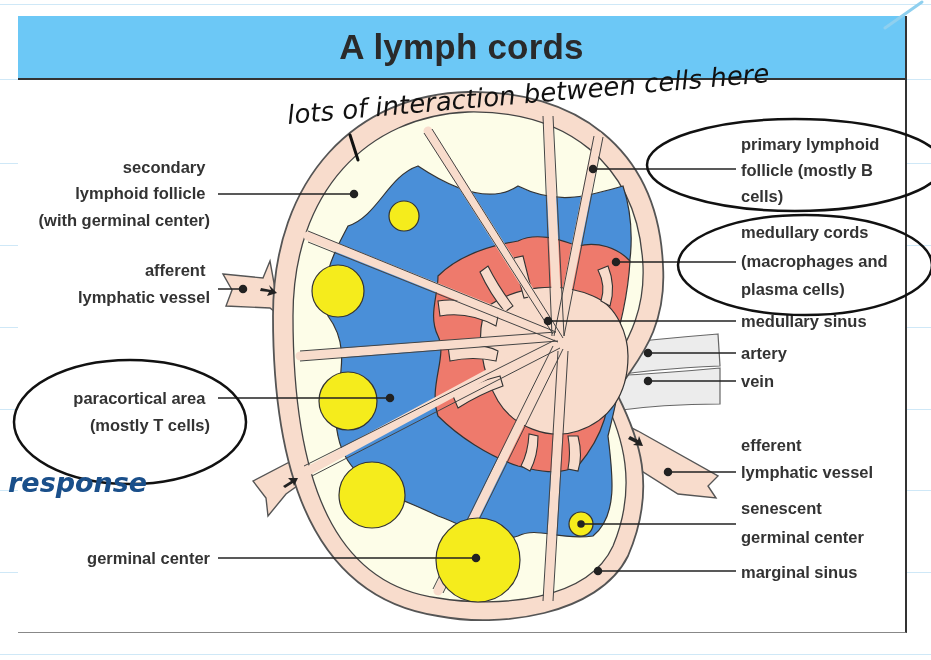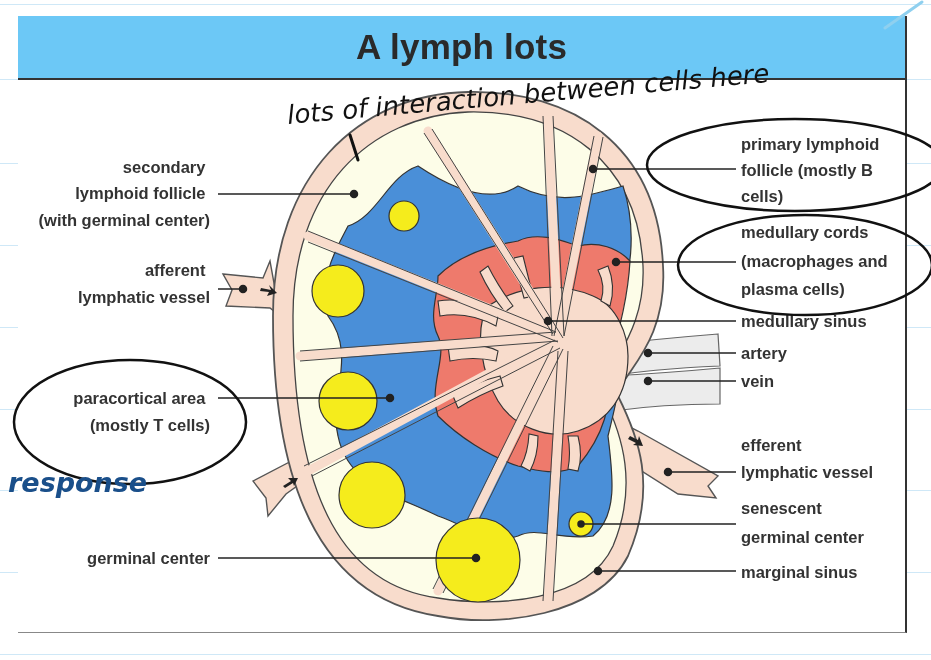--- a/index.html
+++ b/index.html
@@ -20,21 +20,21 @@
 <div class="rule" style="top:163px"></div>
 <div class="rule" style="top:245px"></div>
 <div class="rule" style="top:327px"></div>
 <div class="rule" style="top:409px"></div>
 <div class="rule" style="top:490px"></div>
 <div class="rule" style="top:572px"></div>
 <div class="rule" style="top:654px"></div>
 
 <div id="frame">
   <div id="title-bar">
-    <span>A lymph lots</span>
+    <span>A lymph cords</span>
   </div>
 
   <svg id="diagram" width="887" height="616" viewBox="0 0 887 616">
 
     <path d="M205,258 L245,262 L252,245 L262,300 L252,292 L208,290 L214,274 Z" fill="#f8dccc" stroke="#555" stroke-width="1.4"></path>
     <path d="M235,465 L283,440 L300,455 L268,478 L250,500 L248,482 Z" fill="#f8dccc" stroke="#555" stroke-width="1.4"></path>
 
     <path d="M590,400 L620,415 L700,460 L690,470 L698,482 L660,478 L600,440 Z" fill="#f8dccc" stroke="#555" stroke-width="1.4"></path>
 
     <path d="M580,330 C620,325 650,322 700,318 L702,350 C650,352 620,356 590,360 Z" fill="#ececec" stroke="#666" stroke-width="1.2"></path>

